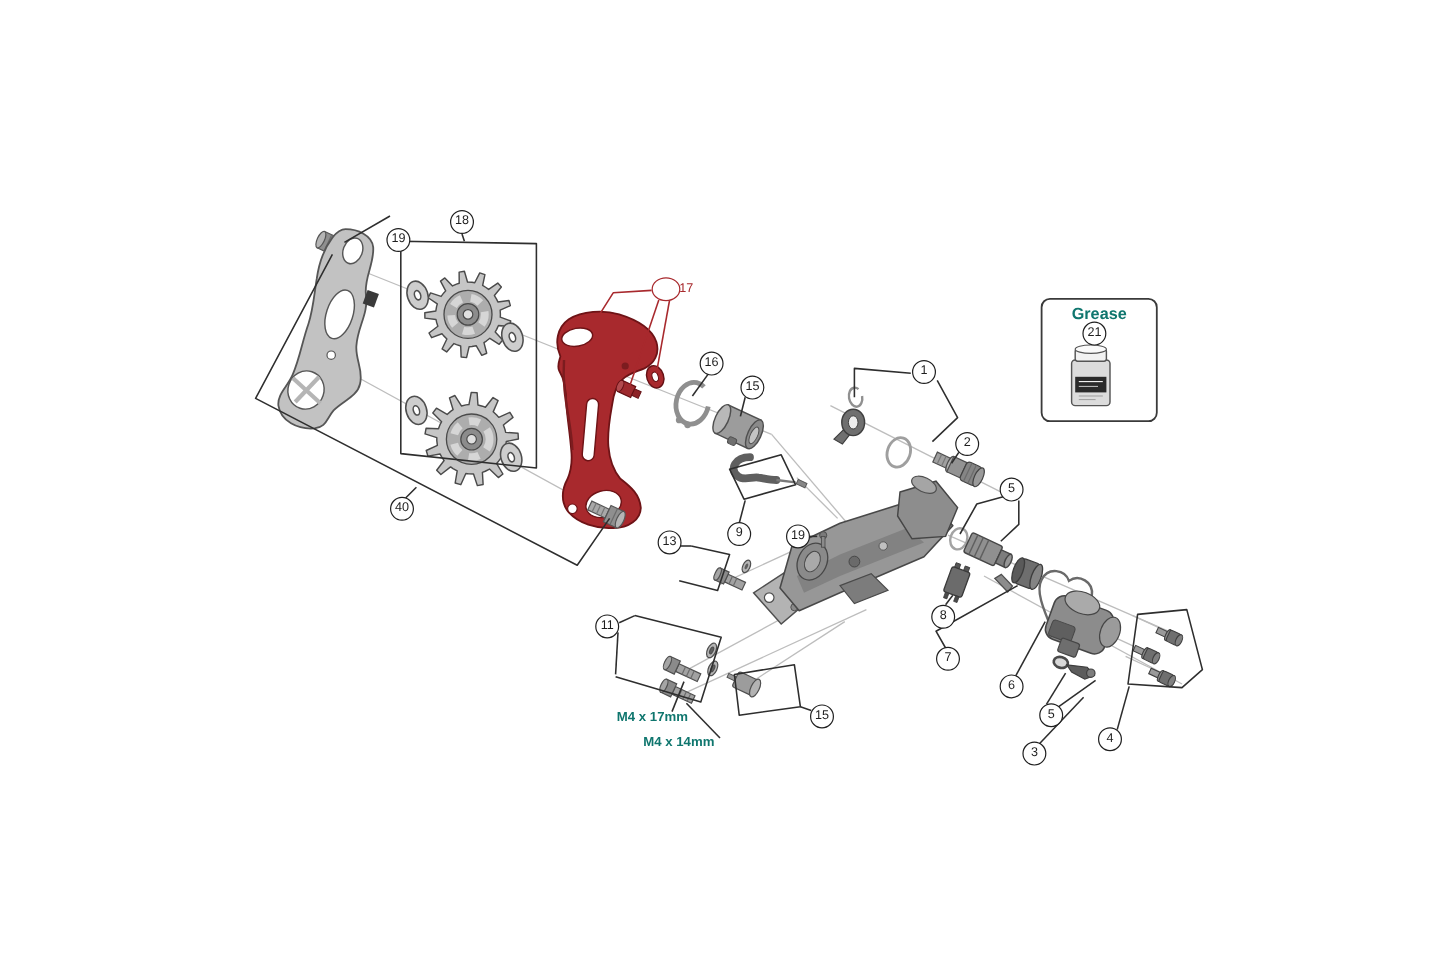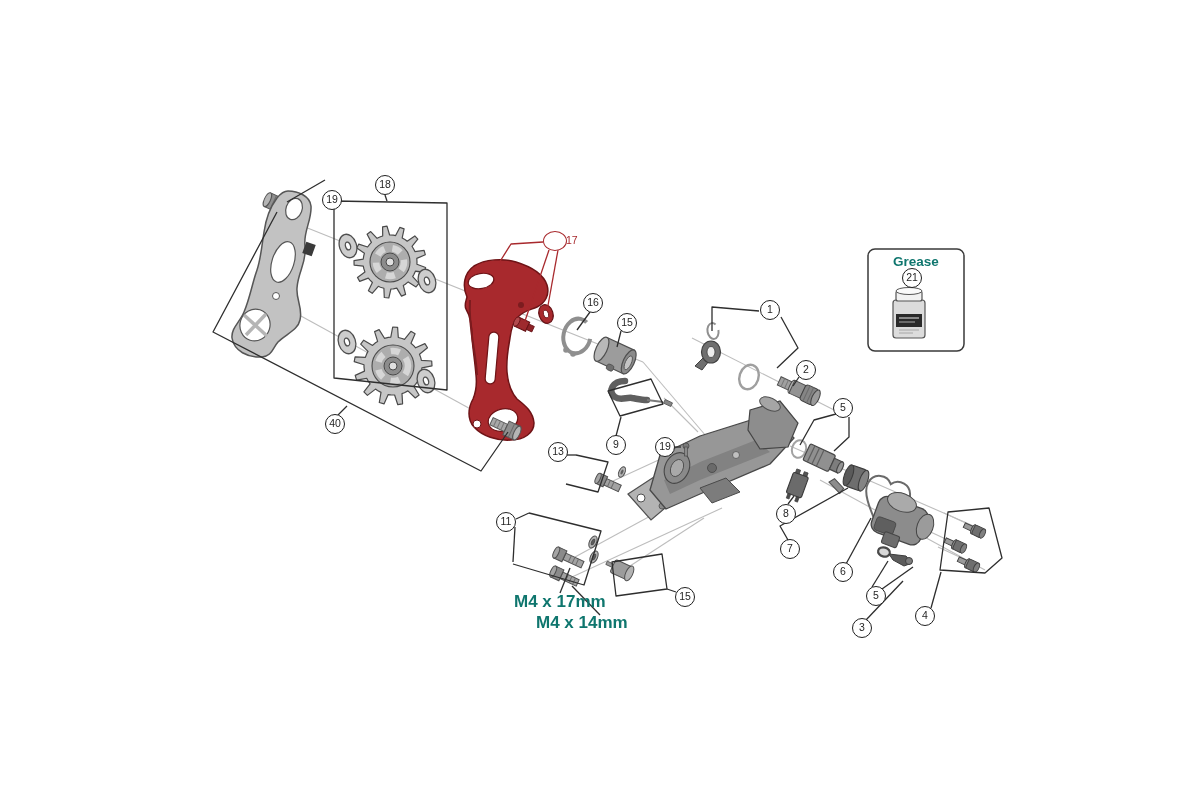--- a/index.html
+++ b/index.html
@@ -5,21 +5,21 @@
   html,body{margin:0;padding:0;background:#ffffff;}
   .stage{position:relative;width:1200px;height:800px;background:#ffffff;overflow:hidden;
          font-family:"Liberation Sans",sans-serif;}
   svg{position:absolute;left:0;top:0;}
   .callout{position:absolute;box-sizing:border-box;width:20px;height:20px;border:1.4px solid #1f1f1f;
            border-radius:50%;background:#ffffff;color:#1f1f1f;font-size:10.5px;line-height:16.5px;
            text-align:center;z-index:5;}
   .callout.red{border-color:#a8292d;color:#a8292d;}
   .lbl{position:absolute;color:#0f766e;font-weight:bold;z-index:5;white-space:nowrap;}
   .grease-title{width:94px;text-align:center;font-size:13.5px;}
-  .m4{font-size:17px;}
+  .m4{font-size:11px;}
 </style>
 </head>
 <body>
 
 <div class="stage">
 
 <svg width="1200" height="800" viewBox="0 0 1200 800">
 
   <g stroke="#bdbdbd" stroke-width="1.1" fill="none">
     <line x1="287" y1="209" x2="300" y2="225"></line>

